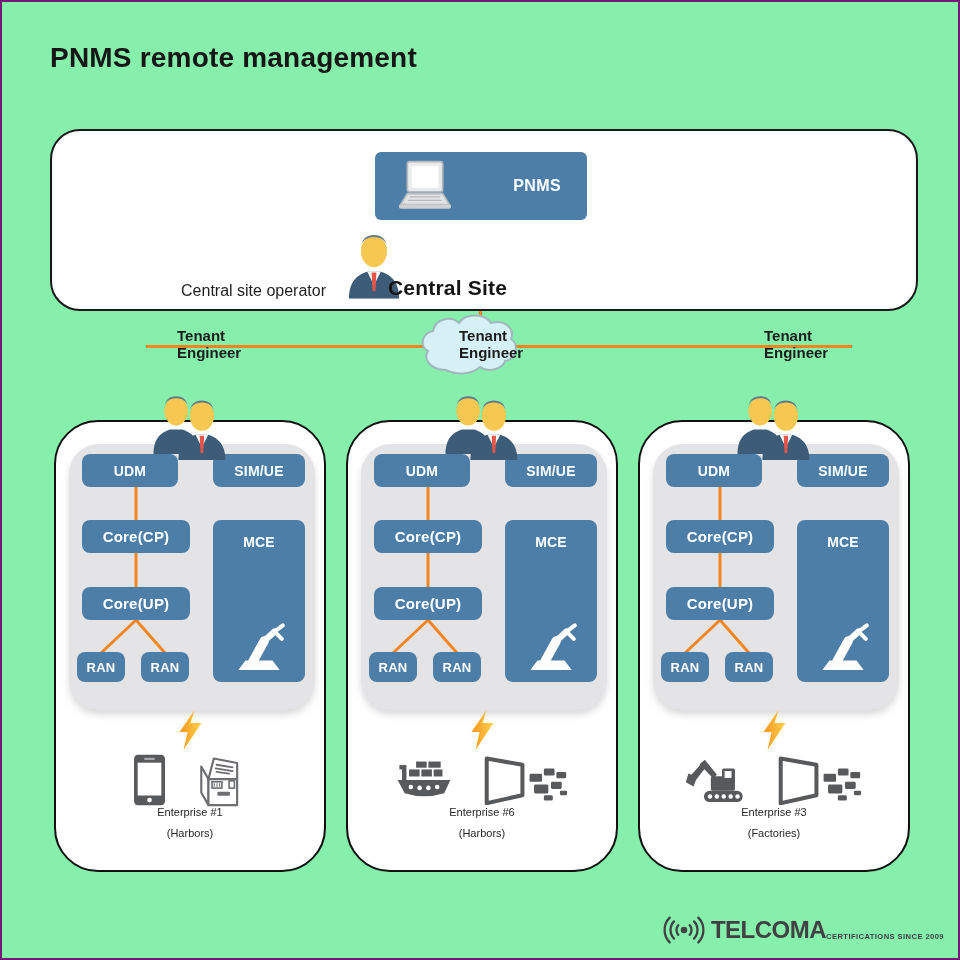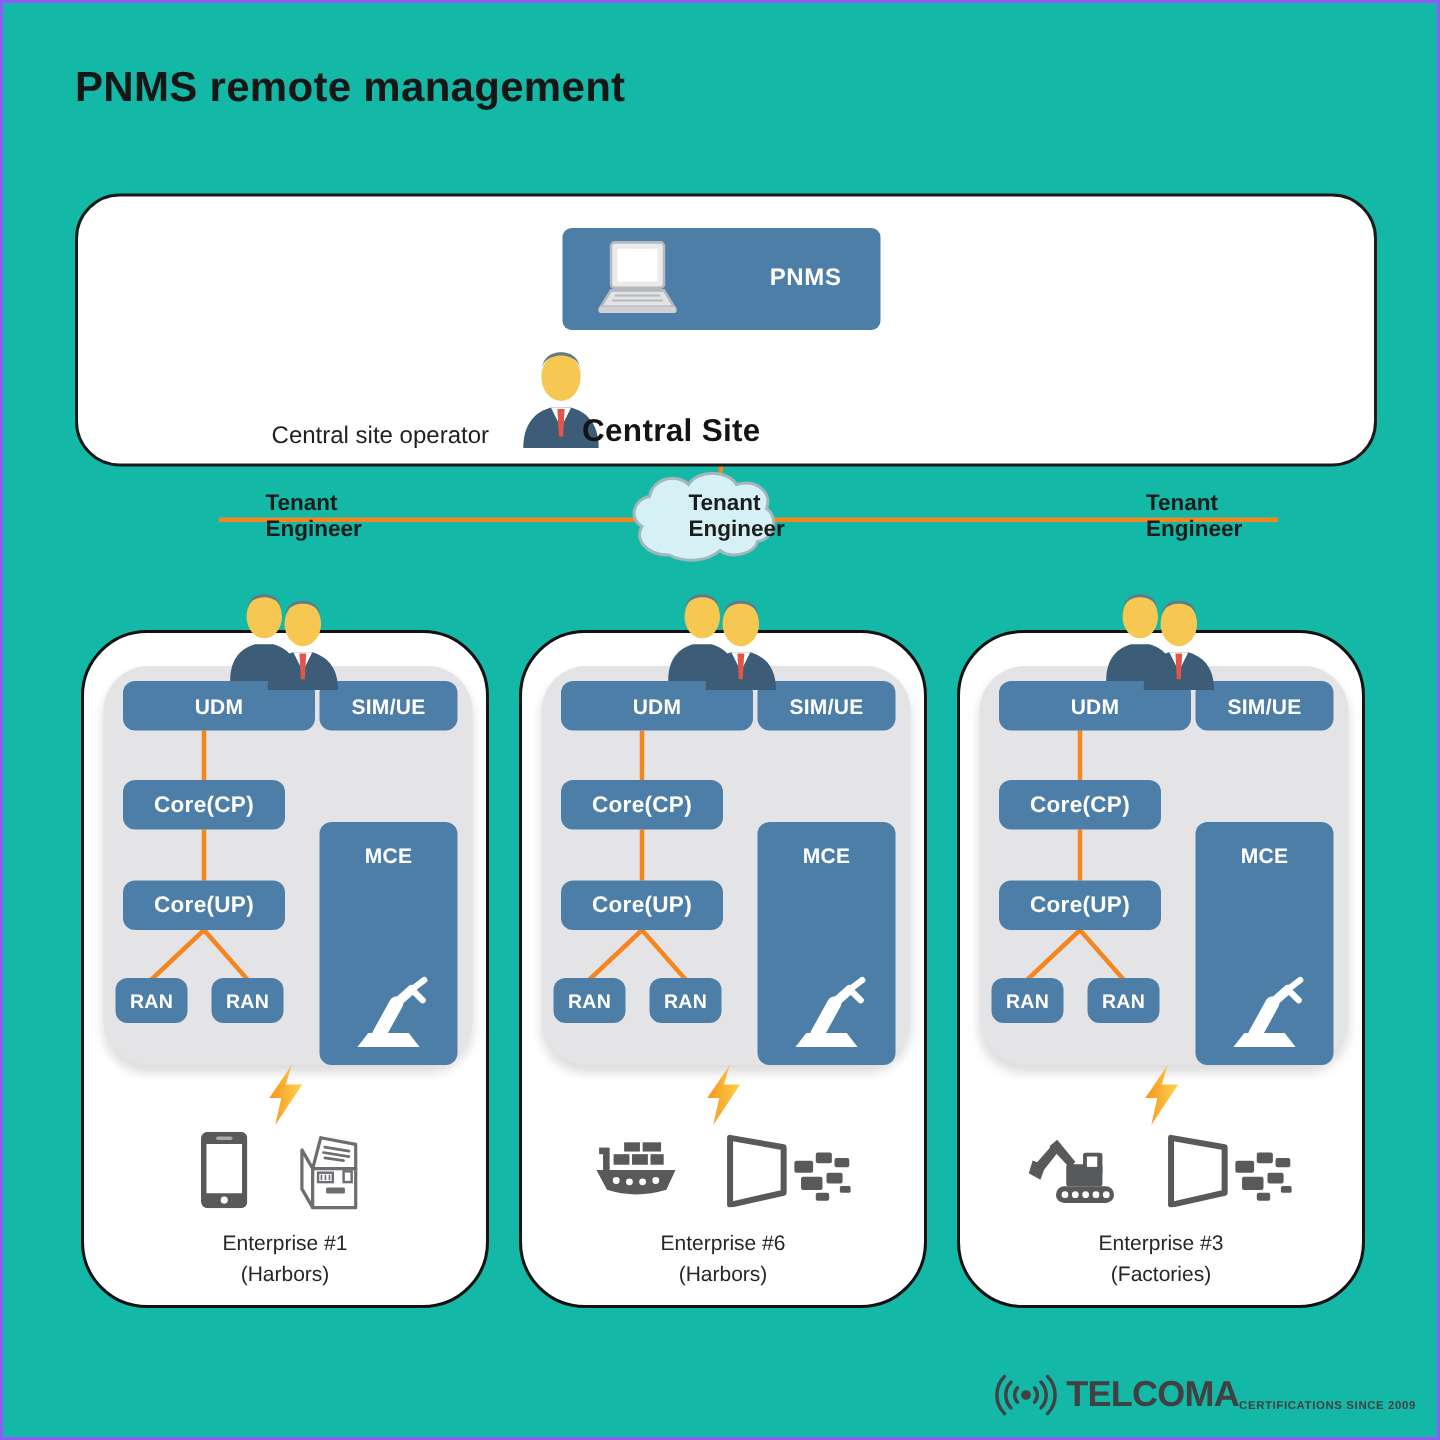--- a/index.html
+++ b/index.html
@@ -1,18 +1,18 @@
 <!DOCTYPE html>
 <html><head>
 <meta charset="utf-8">
 <style>
   html,body{margin:0;padding:0;background:#ffffff;}
   body{font-family:"Liberation Sans","DejaVu Sans",sans-serif;}
-  .stage{position:relative;width:960px;height:960px;background:#14b8a6;overflow:hidden;
-         box-sizing:border-box;border:2px solid #8b5cf6;}
+  .stage{position:relative;width:960px;height:960px;background:#86efac;overflow:hidden;
+         box-sizing:border-box;border:2px solid #701a75;}
   .abs{position:absolute;}
 
   
   .title{left:48px;top:40px;font-size:28px;font-weight:700;color:#161616;letter-spacing:.2px;}
 
   
   .central-box{left:48px;top:127px;width:864px;height:178px;border:2px solid #1a1a1a;border-radius:30px;background:#fff;}
   .pnms-box{left:373px;top:150px;width:212px;height:68px;background:#4d7ea8;border-radius:6px;
             display:flex;align-items:center;justify-content:space-between;padding:0 26px 0 18px;box-sizing:border-box;}
   .pnms-label{color:#fff;font-size:16px;font-weight:700;letter-spacing:.4px;}
@@ -32,33 +32,33 @@
 
   
   .card{top:418px;width:272px;height:452px;border:2px solid #111;border-radius:44px;background:#fff;box-sizing:border-box;}
   .card-1{left:52px;} .card-2{left:344px;} .card-3{left:636px;}
   .people{left:50%;top:-38px;transform:translateX(-50%);z-index:5;}
   .panel{left:13px;top:22px;width:246px;height:266px;background:#e4e4e6;border-radius:30px;
          box-shadow:0 5px 7px rgba(0,0,0,.14);}
   .connectors{left:0;top:0;pointer-events:none;}
   .nodebox{position:absolute;background:#4d7ea8;color:#fff;border-radius:8px;display:flex;align-items:center;
            justify-content:center;font-weight:700;letter-spacing:.2px;box-sizing:border-box;}
-  .n-udm{left:13px;top:10px;width:128px;height:33px;font-size:14px;}
+  .n-udm{left:13px;top:10px;width:96px;height:33px;font-size:14px;}
   .n-sim{left:144px;top:10px;width:92px;height:33px;font-size:14px;}
   .n-cp{left:13px;top:76px;width:108px;height:33px;font-size:15px;}
   .n-up{left:13px;top:143px;width:108px;height:33px;font-size:15px;}
   .n-ran1{left:8px;top:208px;width:48px;height:30px;font-size:13px;}
   .n-ran2{left:72px;top:208px;width:48px;height:30px;font-size:13px;}
-  .n-mce{left:144px;top:76px;width:92px;height:162px;flex-direction:column;justify-content:flex-start;font-size:14px;margin-top:28px;}
+  .n-mce{left:144px;top:76px;width:92px;height:162px;flex-direction:column;justify-content:flex-start;font-size:14px;}
   .n-mce .mce-text{margin-top:14px;}
   .n-mce .robot{margin-top:auto;margin-bottom:12px;}
 
   .bolt{left:50%;top:288px;transform:translateX(-50%);}
   .icon-row{left:0;top:330px;width:100%;display:flex;align-items:center;justify-content:center;gap:30px;height:56px;}
-  .card-label{left:0;top:396px;width:100%;text-align:center;font-size:14px;line-height:21px;color:#262626;font-weight:500;}
+  .card-label{left:0;top:380px;width:100%;text-align:center;font-size:11px;line-height:21px;color:#262626;font-weight:500;}
 
   
   .logo{right:14px;bottom:10px;display:flex;align-items:center;gap:6px;color:#414042;}
   .logo-text{display:flex;flex-direction:row;align-items:flex-end;}
   .logo-brand{font-size:24px;font-weight:800;letter-spacing:-.5px;line-height:22px;}
   .logo-tag{font-size:7.6px;letter-spacing:.42px;font-weight:600;margin-top:12px;}
 </style>
 </head>
 <body>
 

